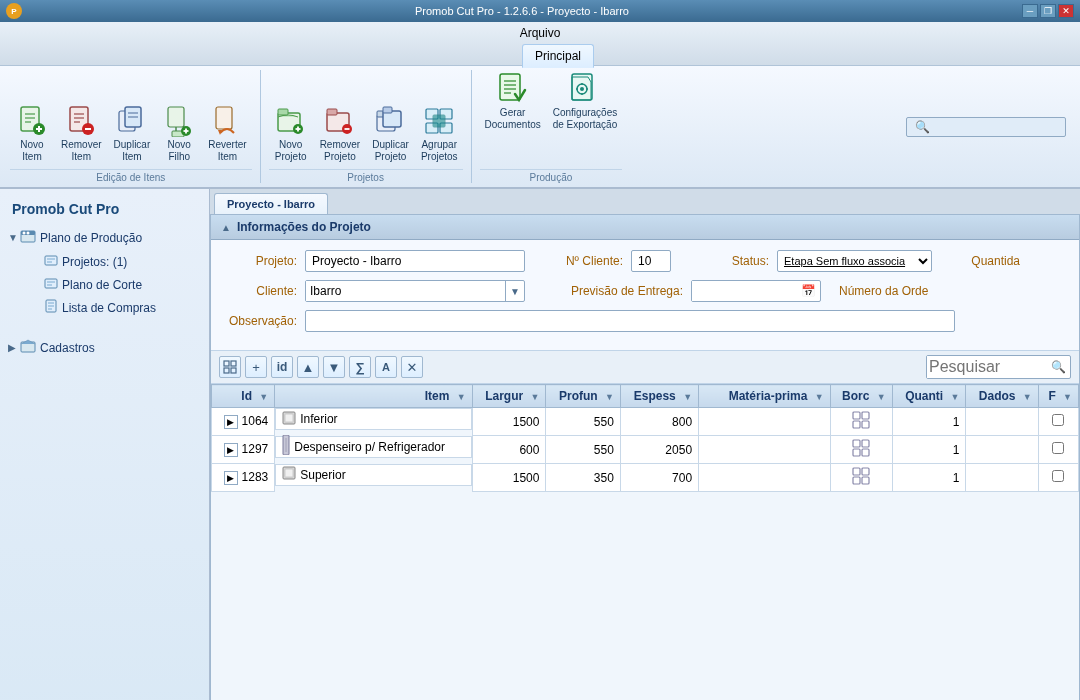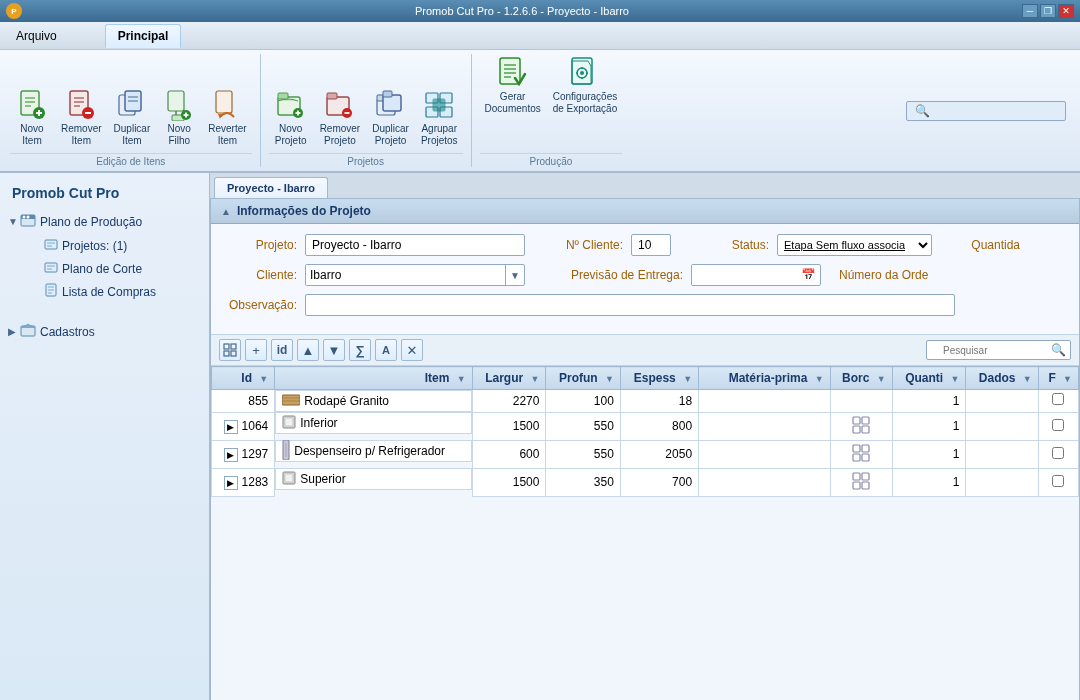--- a/index.html
+++ b/index.html
@@ -23,37 +23,38 @@
       border: 1px solid #3a6a90;
       cursor: pointer;
       display: flex; align-items: center; justify-content: center;
       font-size: 9px; color: white;
     }
     #titlebar .logo { width: 16px; height: 16px; background: #e8a020; border-radius: 50%; display: flex; align-items: center; justify-content: center; font-size: 8px; color: white; font-weight: bold; }
 
     
     #menubar {
       background: linear-gradient(to bottom, #e8f0f8, #d0dce8);
-      height: 28px;
+      height: 44px;
       display: flex;
       align-items: center;
       border-bottom: 1px solid #b0c4d8;
       padding: 0 4px;
+      flex-direction: column;
     }
     .menu-tab {
       padding: 4px 12px;
       cursor: pointer;
       border-radius: 3px 3px 0 0;
       font-size: 12px;
     }
     .menu-tab.active {
       background: linear-gradient(to bottom, #f0f8ff, #ddeeff);
       border: 1px solid #aaccee;
       border-bottom: 1px solid #ddeeff;
-      font-weight: bold;
+      font-weight: normal;
       margin-left: 36px;
     }
 
     
     #ribbon {
       background: linear-gradient(to bottom, #f5f9ff, #dce8f5);
       border-bottom: 2px solid #aabbd0;
       padding: 4px 6px 0;
     }
     .ribbon-btn {
@@ -194,21 +195,21 @@
       display: flex; align-items: center; justify-content: center;
       font-size: 13px; color: #3a5a7a;
     }
     .search-box {
       margin-left: auto;
       display: flex; align-items: center;
       border: 1px solid #90aac4;
       background: white;
       border-radius: 2px;
     }
-    .search-box input { border: none; outline: none; padding: 2px 16px; width: 120px; font-size: 10px; }
+    .search-box input { border: none; outline: none; padding: 2px 2px; width: 120px; font-size: 16px; }
     .search-box .search-btn { padding: 2px 4px; cursor: pointer; color: #4a6a8a; }
 
     
     .data-table { width: 100%; border-collapse: collapse; font-size: 12px; }
     .data-table th {
       background: linear-gradient(to bottom, #d8e8f5, #c5d8ec);
       border: 1px solid #a0b8d0;
       padding: 4px 6px;
       color: #1a3a6a;
       text-align: right;
@@ -647,39 +648,20 @@
                 <span>Dados</span>
                 <span class="filter-icon">▼</span>
               </th>
               <th>
                 <span>F</span>
                 <span class="filter-icon">▼</span>
               </th>
             </tr>
           </thead>
           <tbody id="table-body">
-          <tr>
-                <td style="text-align: right; padding-left: 18px;">855</td>
-                <td style="display: flex; align-items: center; gap: 4px;">
-                  <span style="font-size: 12px;"><svg width="18" height="12" viewBox="0 0 18 12">
-                      <rect x="0" y="1" width="18" height="10" rx="1" fill="#c8a060" stroke="#8a6030" stroke-width="1"></rect>
-                      <line x1="0" y1="4" x2="18" y2="4" stroke="#8a6030" stroke-width="0.5"></line>
-                      <line x1="0" y1="7" x2="18" y2="7" stroke="#8a6030" stroke-width="0.5"></line>
-                    </svg></span>
-                  <span>Rodapé Granito</span>
-                </td>
-                <td style="text-align: right;">2270</td>
-                <td style="text-align: right;">100</td>
-                <td style="text-align: right;">18</td>
-                <td></td>
-                <td style="text-align: center;"></td>
-                <td style="text-align: right;">1</td>
-                <td></td>
-                <td style="text-align: center;"><input type="checkbox" class="checkbox-sm" style=""></td>
-              </tr>
               <tr>
                 <td style="text-align: right;"><span class="expand-btn">▶</span>1064</td>
                 <td style="display: flex; align-items: center; gap: 4px;">
                   <span style="font-size: 12px;"><svg width="14" height="14" viewBox="0 0 14 14">
                       <rect x="1" y="1" width="12" height="12" rx="1" fill="#d8d8d8" stroke="#888" stroke-width="1"></rect>
                       <rect x="3" y="3" width="8" height="8" rx="0.5" fill="#f0f0f0" stroke="#aaa" stroke-width="0.5"></rect>
                     </svg></span>
                   <span>Inferior</span>
                 </td>
                 <td style="text-align: right;">1500</td>

